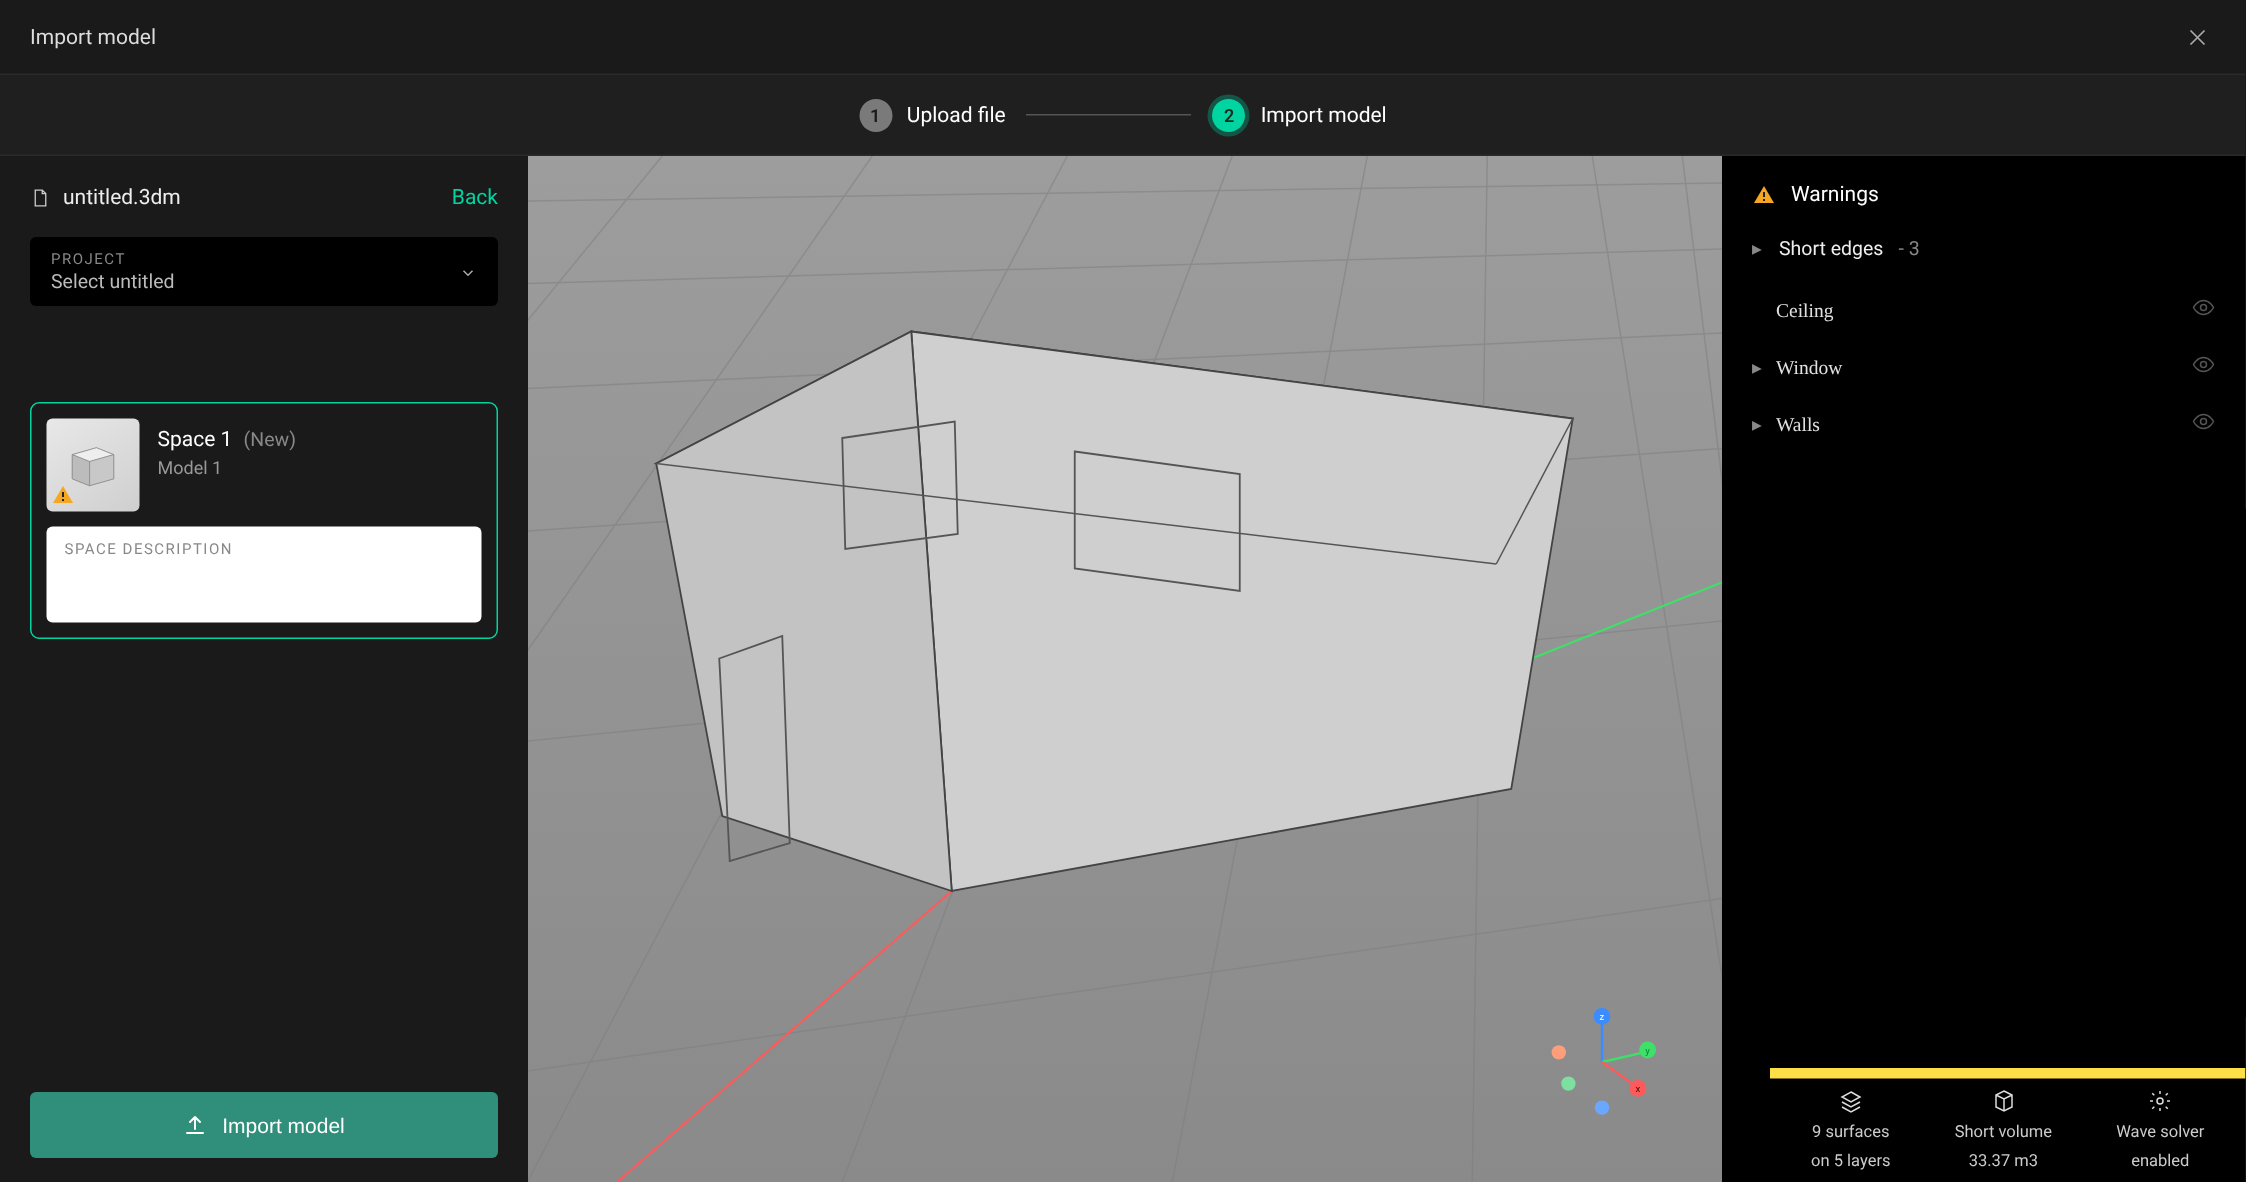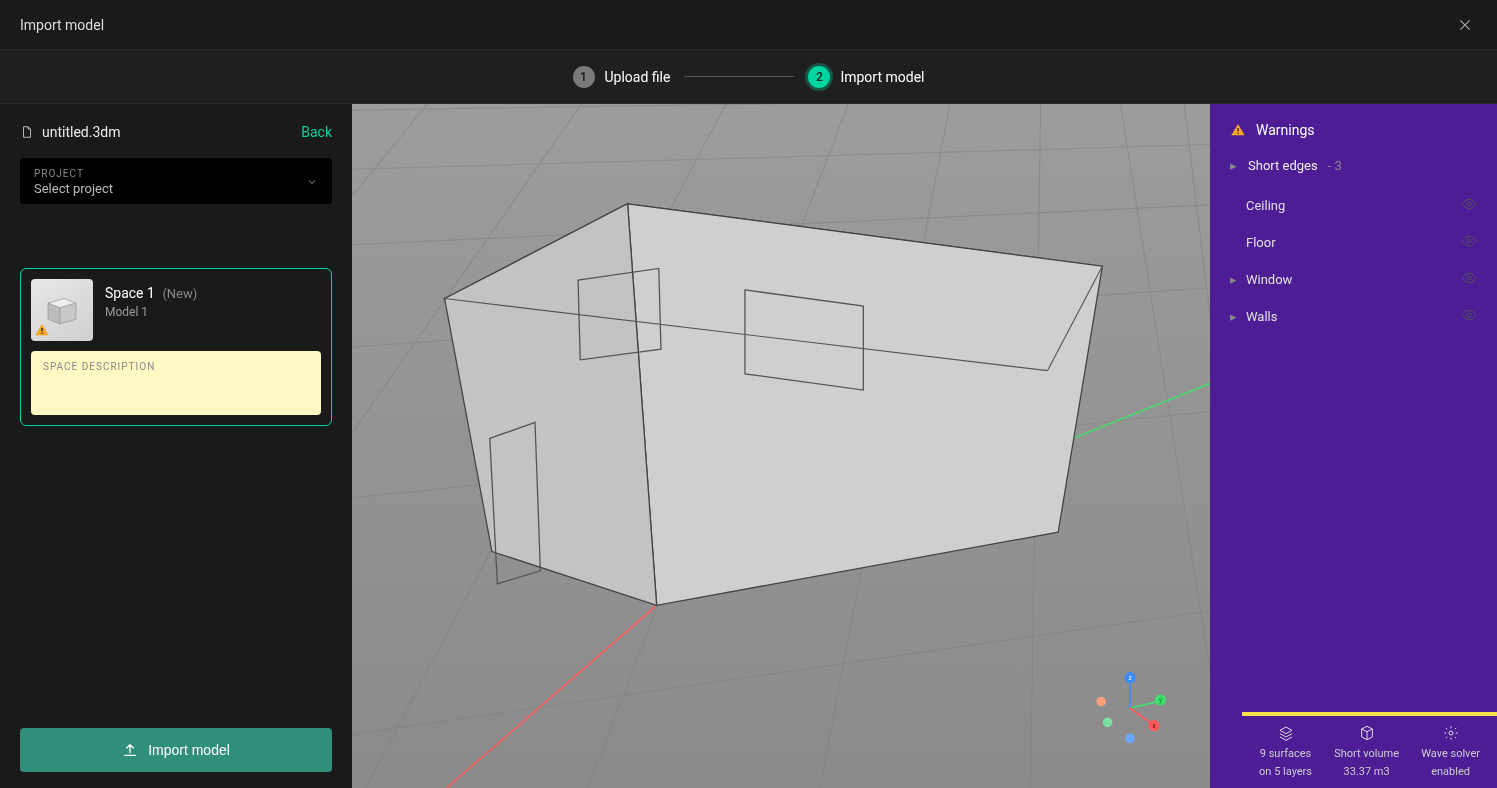--- a/index.html
+++ b/index.html
@@ -108,21 +108,21 @@
   .thumb .warn-badge {
     position: absolute; left: 3px; bottom: 3px;
     width: 16px; height: 16px;
   }
   .space-meta { display: flex; flex-direction: column; gap: 4px; padding-top: 6px; }
   .space-title { font-size: 14px; color: #fff; }
   .space-title .new { color: #888; font-size: 13px; margin-left: 4px; }
   .space-sub { font-size: 12px; color: #999; }
 
   .desc {
-    background: #fef9c3; border-radius: 4px;
+    background: #ffffff; border-radius: 4px;
     min-height: 64px; padding: 10px 12px;
   }
   .desc .kicker { font-size: 10px; letter-spacing: 1px; color: #888; }
 
   .left-spacer { flex: 1; }
 
   .import-btn {
     background: #2f8f7a;
     color: #fff;
     border: none;
@@ -140,22 +140,22 @@
     position: relative;
     overflow: hidden;
   }
   .viewport svg.scene {
     position: absolute; inset: 0; width: 100%; height: 100%;
   }
   .gizmo { position: absolute; right: 40px; bottom: 40px; width: 80px; height: 80px; }
 
   
   .right {
-    width: 287px;
-    background: #4c1d95;
+    width: 349px;
+    background: #000000;
     display: flex; flex-direction: column;
     padding: 18px 0 0 0;
   }
   .warn-head {
     display: flex; align-items: center; gap: 10px;
     padding: 0 20px 12px 20px;
   }
   .warn-head svg { width: 16px; height: 16px; }
   .warn-head .t { font-size: 14px; color: #fff; }
 
@@ -166,31 +166,31 @@
   .warn-item .chev { width: 8px; color: #888; }
   .warn-item .name { color: #eee; }
   .warn-item .count { color: #888; }
 
   .layers-head {
     font-size: 10px; letter-spacing: 1.5px; color: #888;
     padding: 24px 20px 8px 30px;
   }
   .layer-row {
     display: flex; align-items: center; justify-content: space-between;
-    padding: 9px 20px 9px 20px; font-size: 13px; cursor: pointer;
+    padding: 9px 20px 9px 20px; font-size: 13px; cursor: pointer; font-family: Liberation Serif, serif;
   }
   .layer-row .lead { display: flex; align-items: center; gap: 8px; }
   .layer-row .chev { width: 8px; color: #888; visibility: hidden; }
   .layer-row.has-chev .chev { visibility: visible; }
   .layer-row .eye svg { width: 16px; height: 16px; stroke: #555; fill: none; }
 
   .right-footer {
     margin-top: auto;
     height: 76px;
-    border-top: 4px solid #fde047;
+    border-top: 7px solid #fde047;
     display: flex; align-items: center; justify-content: space-around;
     padding: 0 6px;
     margin-left: 32px;
   }
   .stat { display: flex; flex-direction: column; align-items: center; gap: 4px; font-size: 11px; color: #ccc; text-align:center; line-height:1.3; }
   .stat svg { width: 16px; height: 16px; margin-bottom: 2px; }
 </style>
 </head>
 <body>
 
@@ -226,21 +226,21 @@
               <path d="M6 3h8l4 4v14H6z M14 3v4h4" fill="none" stroke="#ccc" stroke-width="1.5"></path>
             </svg>
           <span>untitled.3dm</span>
         </div>
         <div class="back-link">Back</div>
       </div>
 
       <div class="select">
         <div class="labels">
           <div class="kicker">PROJECT</div>
-          <div class="value">Select project</div>
+          <div class="value">Select untitled</div>
         </div>
         <svg viewBox="0 0 24 24">
             <path d="M6 9l6 6 6-6" fill="none" stroke-width="2"></path>
           </svg>
       </div>
 
       <div class="space-card">
         <div class="space-head">
           <div class="thumb">
             <svg class="cube" viewBox="0 0 100 100">
@@ -363,30 +363,20 @@
       <div class="layer-row">
         <div class="lead">
             <span class="chev">▸</span>
             <span>Ceiling</span>
           </div>
         <span class="eye"><svg viewBox="0 0 24 24">
               <path d="M2 12s3.5-7 10-7 10 7 10 7-3.5 7-10 7S2 12 2 12z" stroke-width="1.5"></path>
               <circle cx="12" cy="12" r="3" stroke-width="1.5"></circle>
             </svg></span>
       </div>
-      <div class="layer-row">
-        <div class="lead">
-            <span class="chev">▸</span>
-            <span>Floor</span>
-          </div>
-        <span class="eye"><svg viewBox="0 0 24 24">
-              <path d="M2 12s3.5-7 10-7 10 7 10 7-3.5 7-10 7S2 12 2 12z" stroke-width="1.5"></path>
-              <circle cx="12" cy="12" r="3" stroke-width="1.5"></circle>
-            </svg></span>
-      </div>
       <div class="layer-row has-chev">
         <div class="lead">
             <span class="chev">▸</span>
             <span>Window</span>
           </div>
         <span class="eye"><svg viewBox="0 0 24 24">
               <path d="M2 12s3.5-7 10-7 10 7 10 7-3.5 7-10 7S2 12 2 12z" stroke-width="1.5"></path>
               <circle cx="12" cy="12" r="3" stroke-width="1.5"></circle>
             </svg></span>
       </div>

